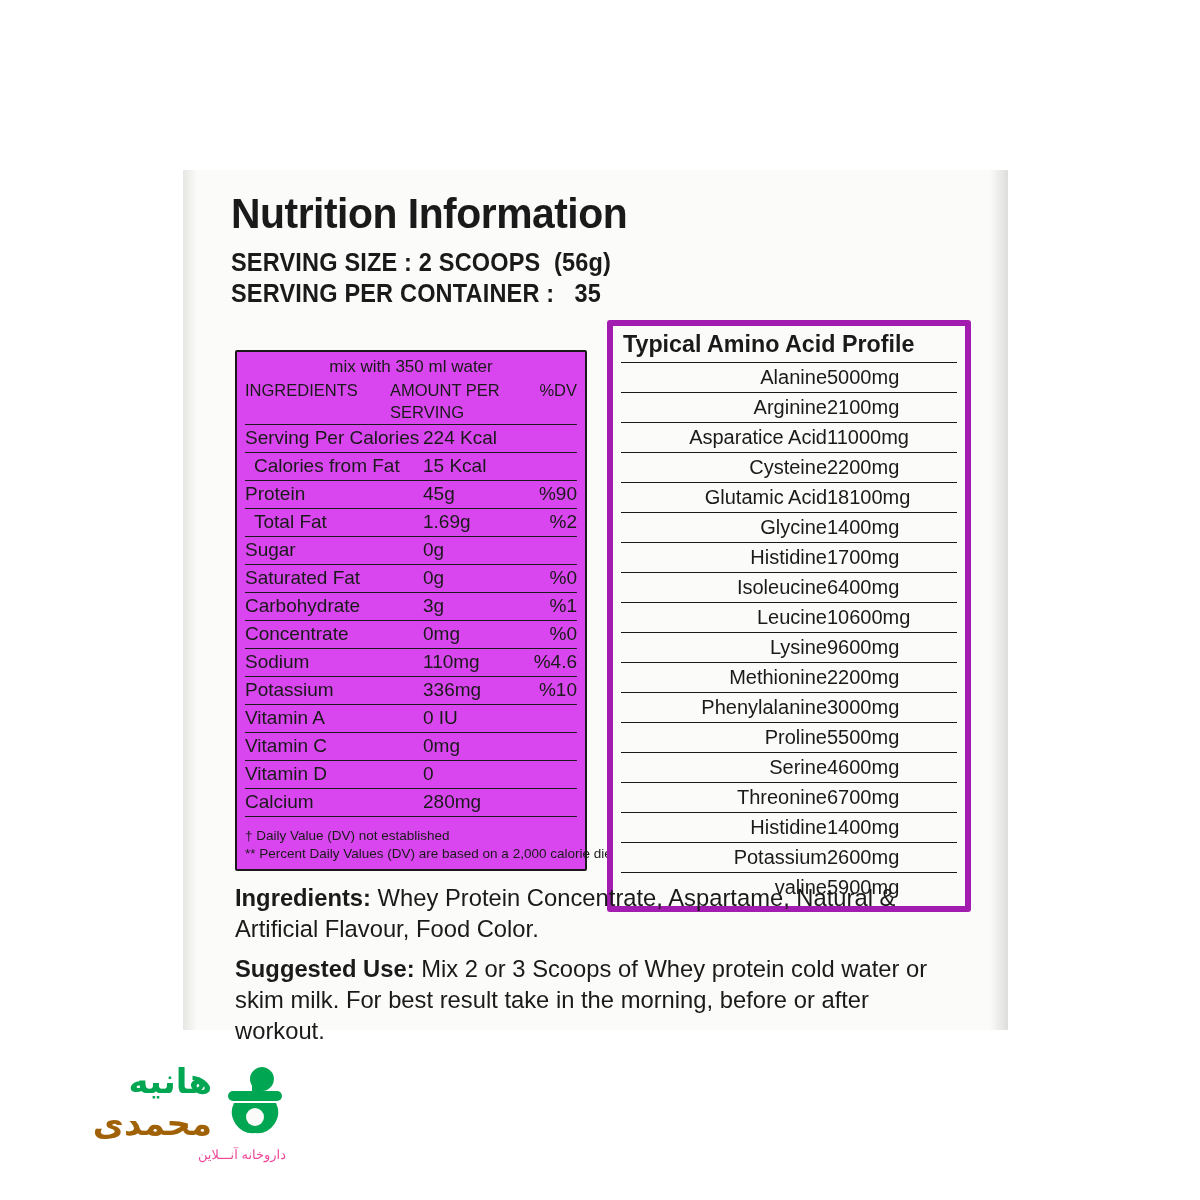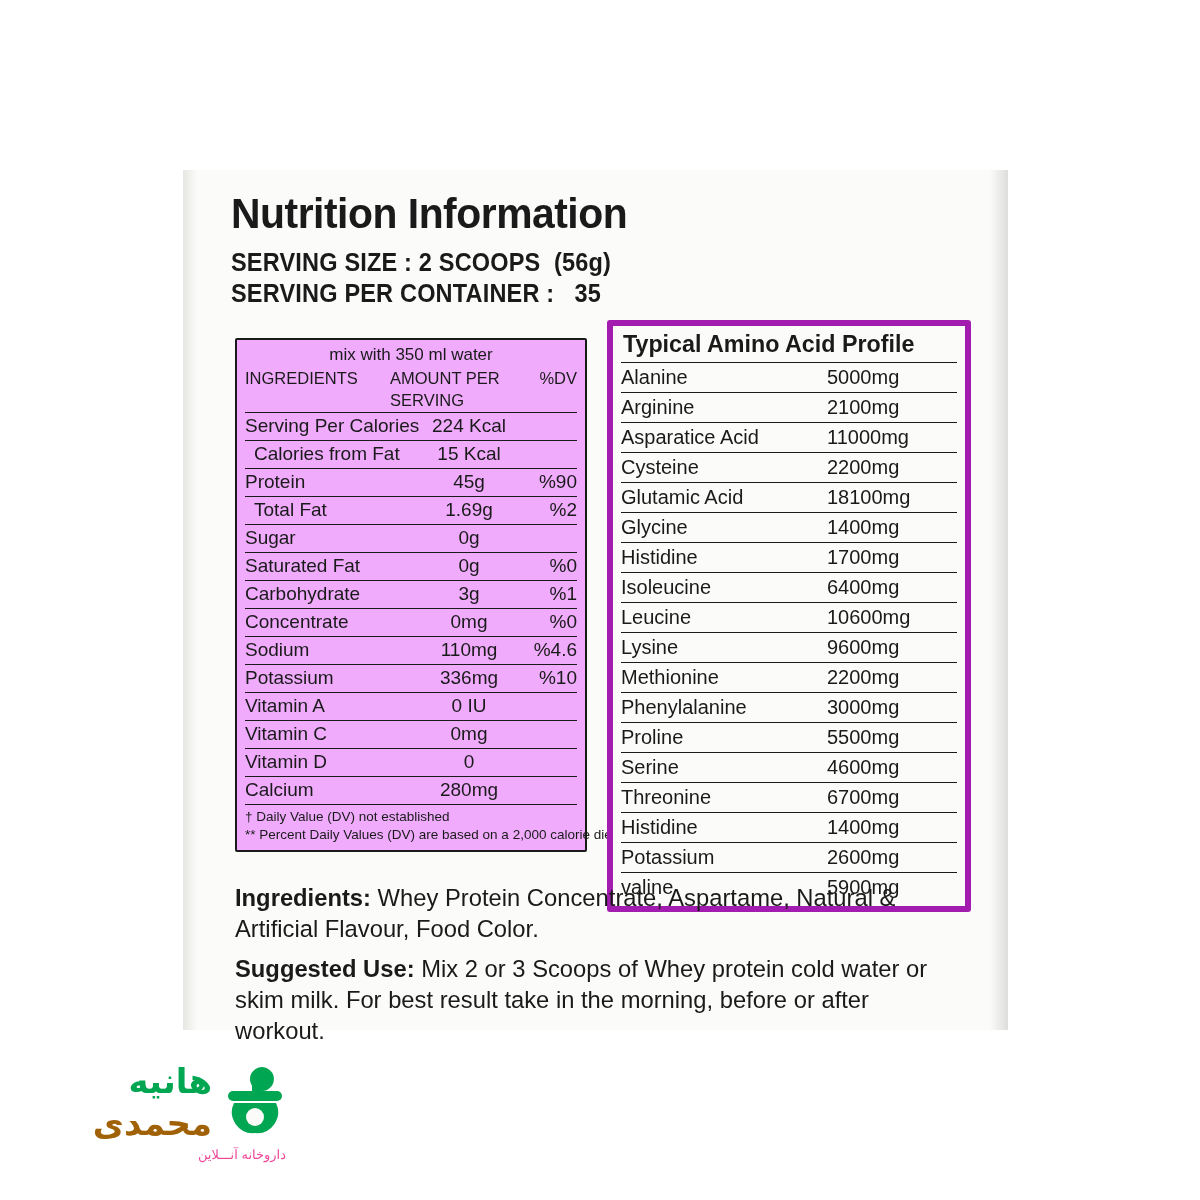--- a/index.html
+++ b/index.html
@@ -77,27 +77,27 @@
     position: relative;
     margin-top: 12px;
     display: flex;
     align-items: flex-start;
   }
 
   
   #nutrition-box {
     position: absolute;
     left: 4px;
-    top: 18px;
+    top: 30px;
     width: 352px;
     border: 2px solid #1a1a1a;
     border-radius: 2px;
     padding: 4px 8px 6px 8px;
     box-sizing: border-box;
-    background: #f0abfc;
+    background: #d946ef;
   }
   #mix-note {
     text-align: center;
     font-size: 17px;
     line-height: 1.35;
   }
   .nut-head {
     display: flex;
     font-size: 16.5px;
     line-height: 1.35;
@@ -108,28 +108,28 @@
   .nut-head .h3 { flex: 0 0 56px; text-align: right; }
 
   .nut-row {
     display: flex;
     font-size: 19px;
     line-height: 1.42;
     border-top: 1px solid #1a1a1a;
     padding: 0 0 0 0;
   }
   .nut-row .n-name { flex: 1 1 auto; white-space: nowrap; }
-  .nut-row .n-amt { flex: 0 0 92px; text-align: center; }
+  .nut-row .n-amt { flex: 0 0 92px; text-align: left; }
   .nut-row .n-dv { flex: 0 0 62px; text-align: right; }
   .indent .n-name { padding-left: 9px; }
 
   .footnotes {
     border-top: 1px solid #1a1a1a;
     margin-top: 0;
-    padding-top: 3px;
+    padding-top: 10px;
   }
   .footnote {
     font-size: 13.5px;
     line-height: 1.35;
     white-space: nowrap;
   }
 
   
   #amino-box {
     position: absolute;
@@ -149,21 +149,21 @@
     padding: 1px 0 3px 2px;
     transform: scaleX(0.97);
     transform-origin: left center;
   }
   .amino-row {
     display: flex;
     font-size: 20px;
     line-height: 1.45;
     border-top: 1px solid #1a1a1a;
   }
-  .amino-row .a-name { flex: 1 1 auto; }
+  .amino-row .a-name { flex: 1 1 auto; text-align: right; }
   .amino-row .a-val { flex: 0 0 130px; text-align: left; }
 
   
   #bottom-text {
     position: absolute;
     left: 4px;
     top: 690px;
     width: 740px;
   }
   .para {

